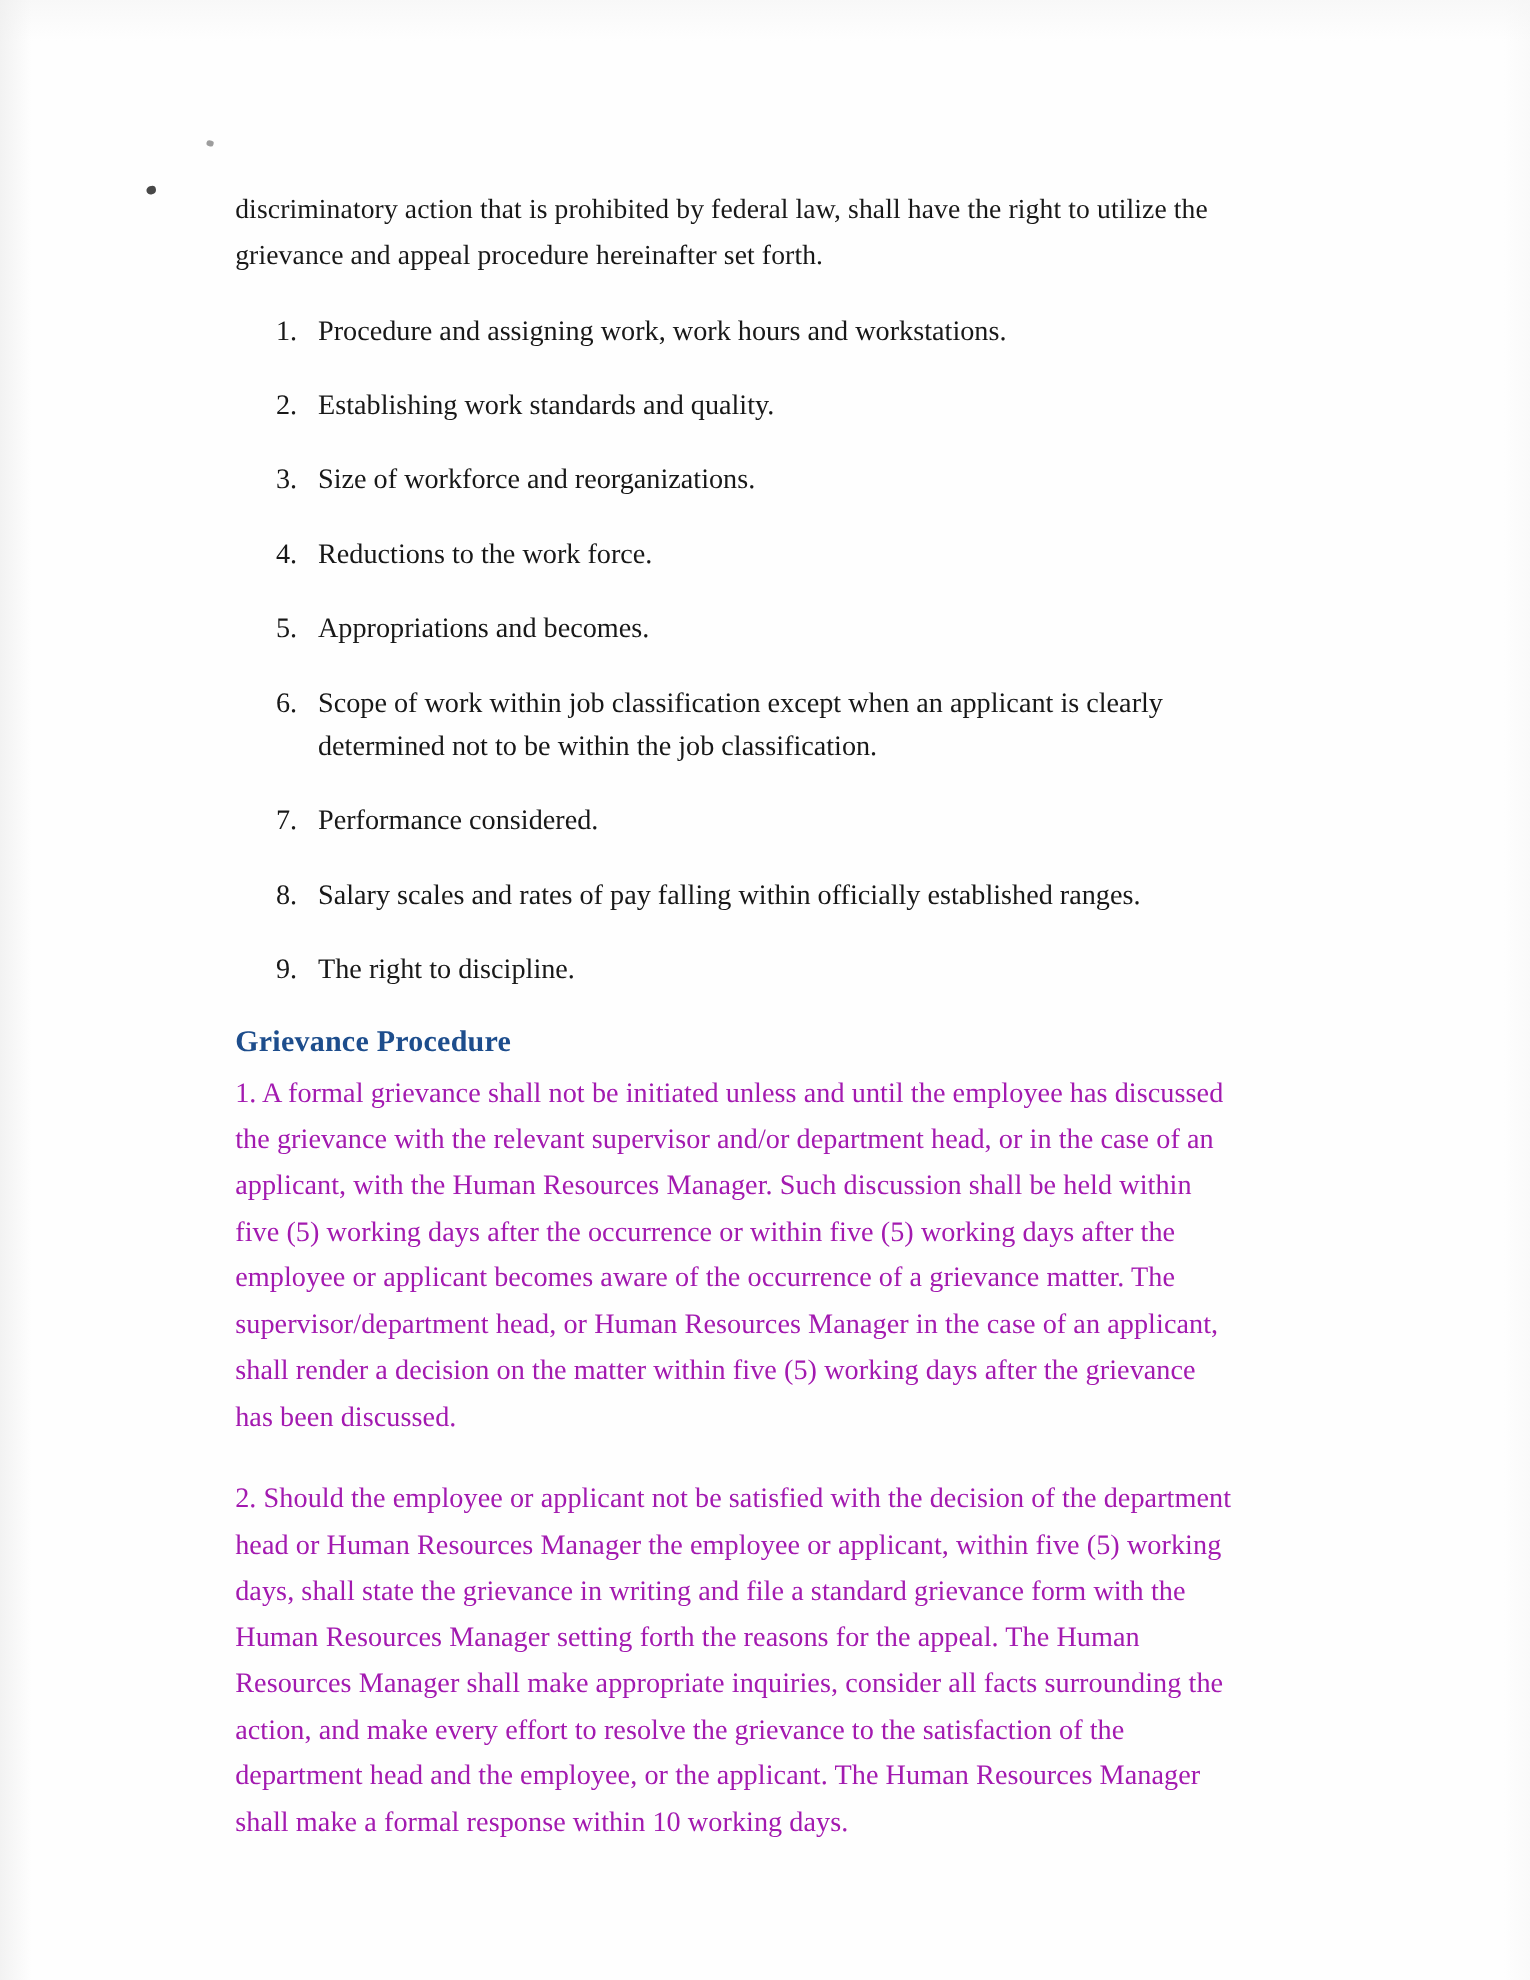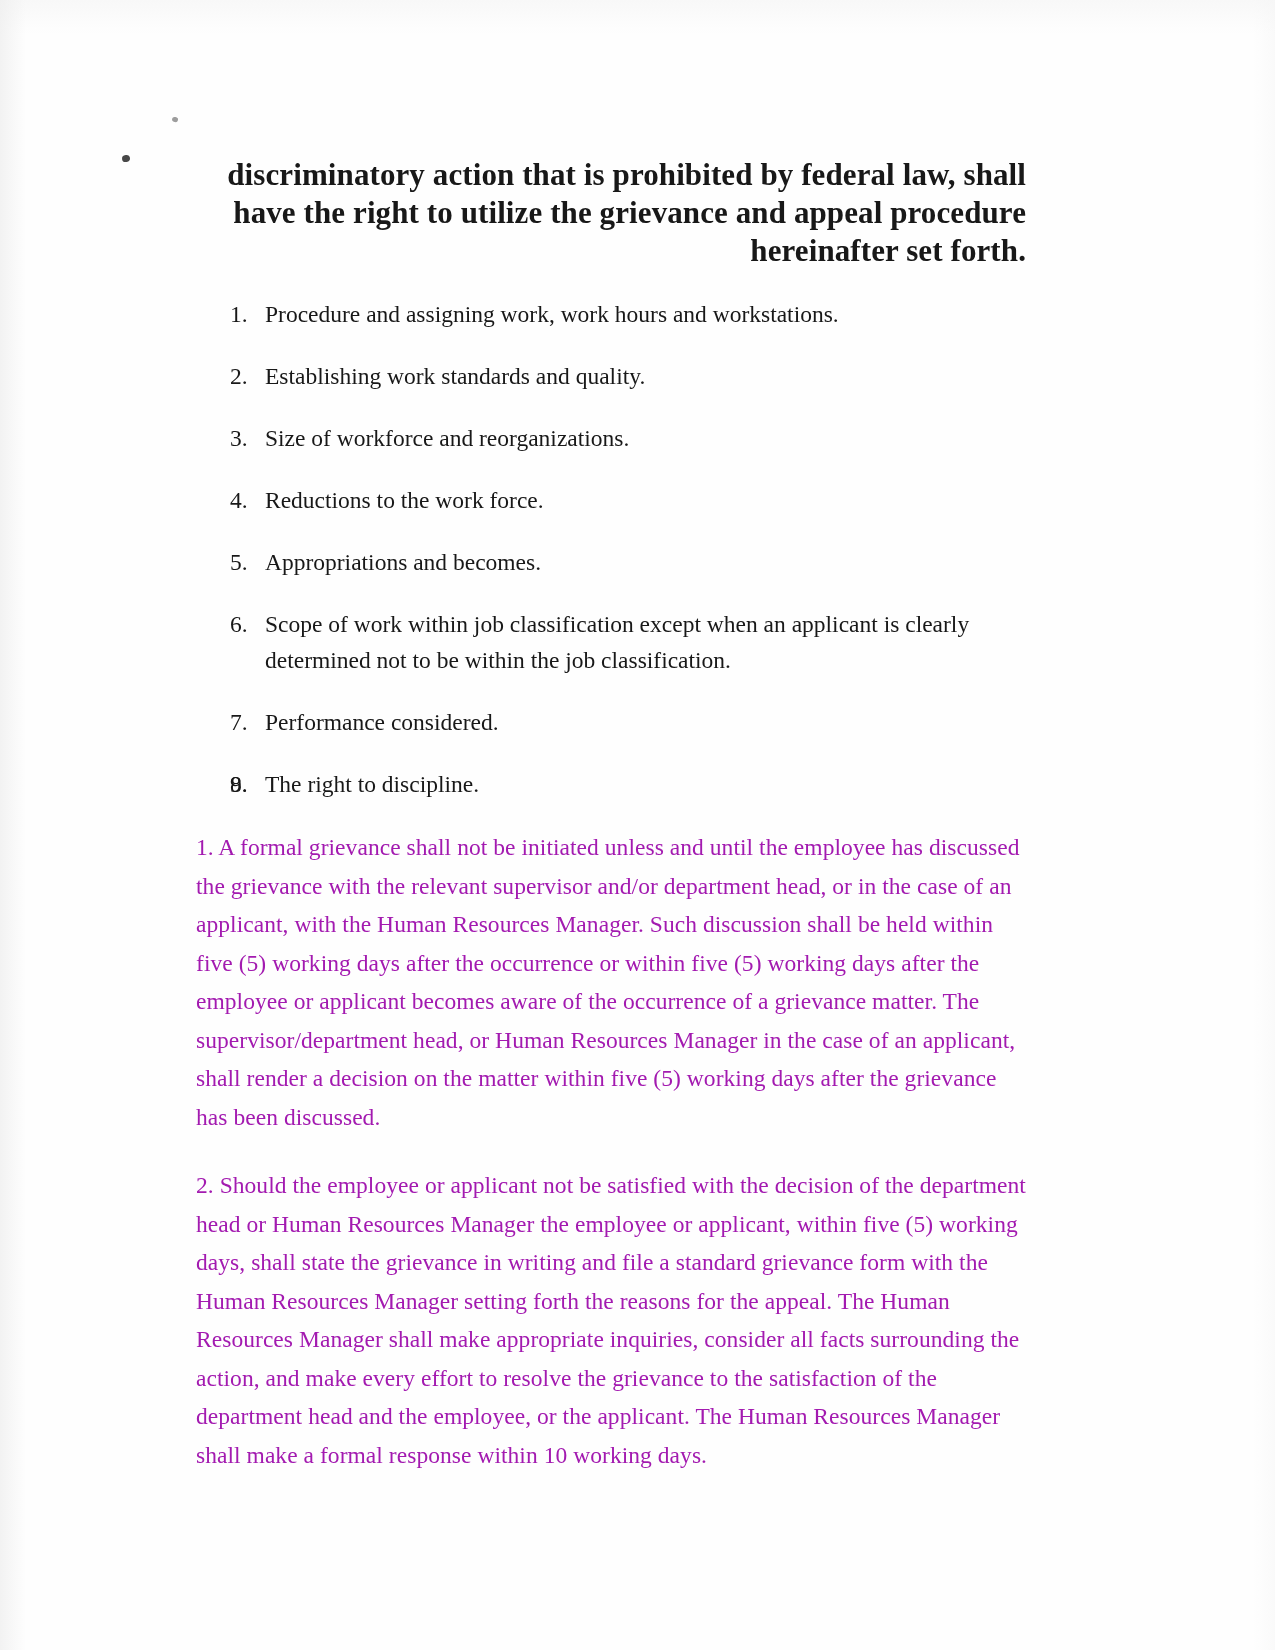--- a/index.html
+++ b/index.html
@@ -53,26 +53,25 @@
     transform: rotate(-8deg);
   }
   .content {
     position: absolute;
     left: 196px;
     top: 156px;
     width: 830px;
   }
   p.body-par {
     margin: 0 0 26px 0;
-    font-size: 31px;
+    font-size: 23px;
     line-height: 38px;
     color: #1a1a1a;
-    text-align: right;
+    text-align: left;
     letter-spacing: 0.1px;
-    font-weight: bold;
   }
   ol.prerogatives {
     list-style: none;
     margin: 6px 0 0 0;
     padding: 0;
   }
   ol.prerogatives li {
     position: relative;
     margin: 0 0 26px 0;
     padding-left: 69px;
@@ -147,26 +146,28 @@
       <li>
         <span class="num">6.</span>
         <span>Scope of work within job classification except when an applicant is clearly determined not to be within the job classification.</span>
       </li>
       <li>
         <span class="num">7.</span>
         <span>Performance considered.</span>
       </li>
       <li>
         <span class="num">8.</span>
+        <span>Salary scales and rates of pay falling within officially established ranges.</span>
       </li>
       <li>
         <span class="num">9.</span>
         <span>The right to discipline.</span>
       </li>
     </ol>
 
+    <h2 class="section-heading">Grievance Procedure</h2>
 
     <p class="proc-par first">1. A formal grievance shall not be initiated unless and until the employee has discussed the grievance with the relevant supervisor and/or department head, or in the case of an applicant, with the Human Resources Manager. Such discussion shall be held within five (5) working days after the occurrence or within five (5) working days after the employee or applicant becomes aware of the occurrence of a grievance matter. The supervisor/department head, or Human Resources Manager in the case of an applicant, shall render a decision on the matter within five (5) working days after the grievance has been discussed.</p>
 
     <p class="proc-par">2.  Should the employee or applicant not be satisfied with the decision of the department head or Human Resources Manager the employee or applicant, within five (5) working days, shall state the grievance in writing and file a standard grievance form with the Human Resources Manager setting forth the reasons for the appeal.  The Human Resources Manager shall make appropriate inquiries, consider all facts surrounding the action, and make every effort to resolve the grievance to the satisfaction of the department head and the employee, or the applicant. The Human Resources Manager shall make a formal response within 10 working days.</p>
 
   </div>
 </div>
 
 </body></html>

